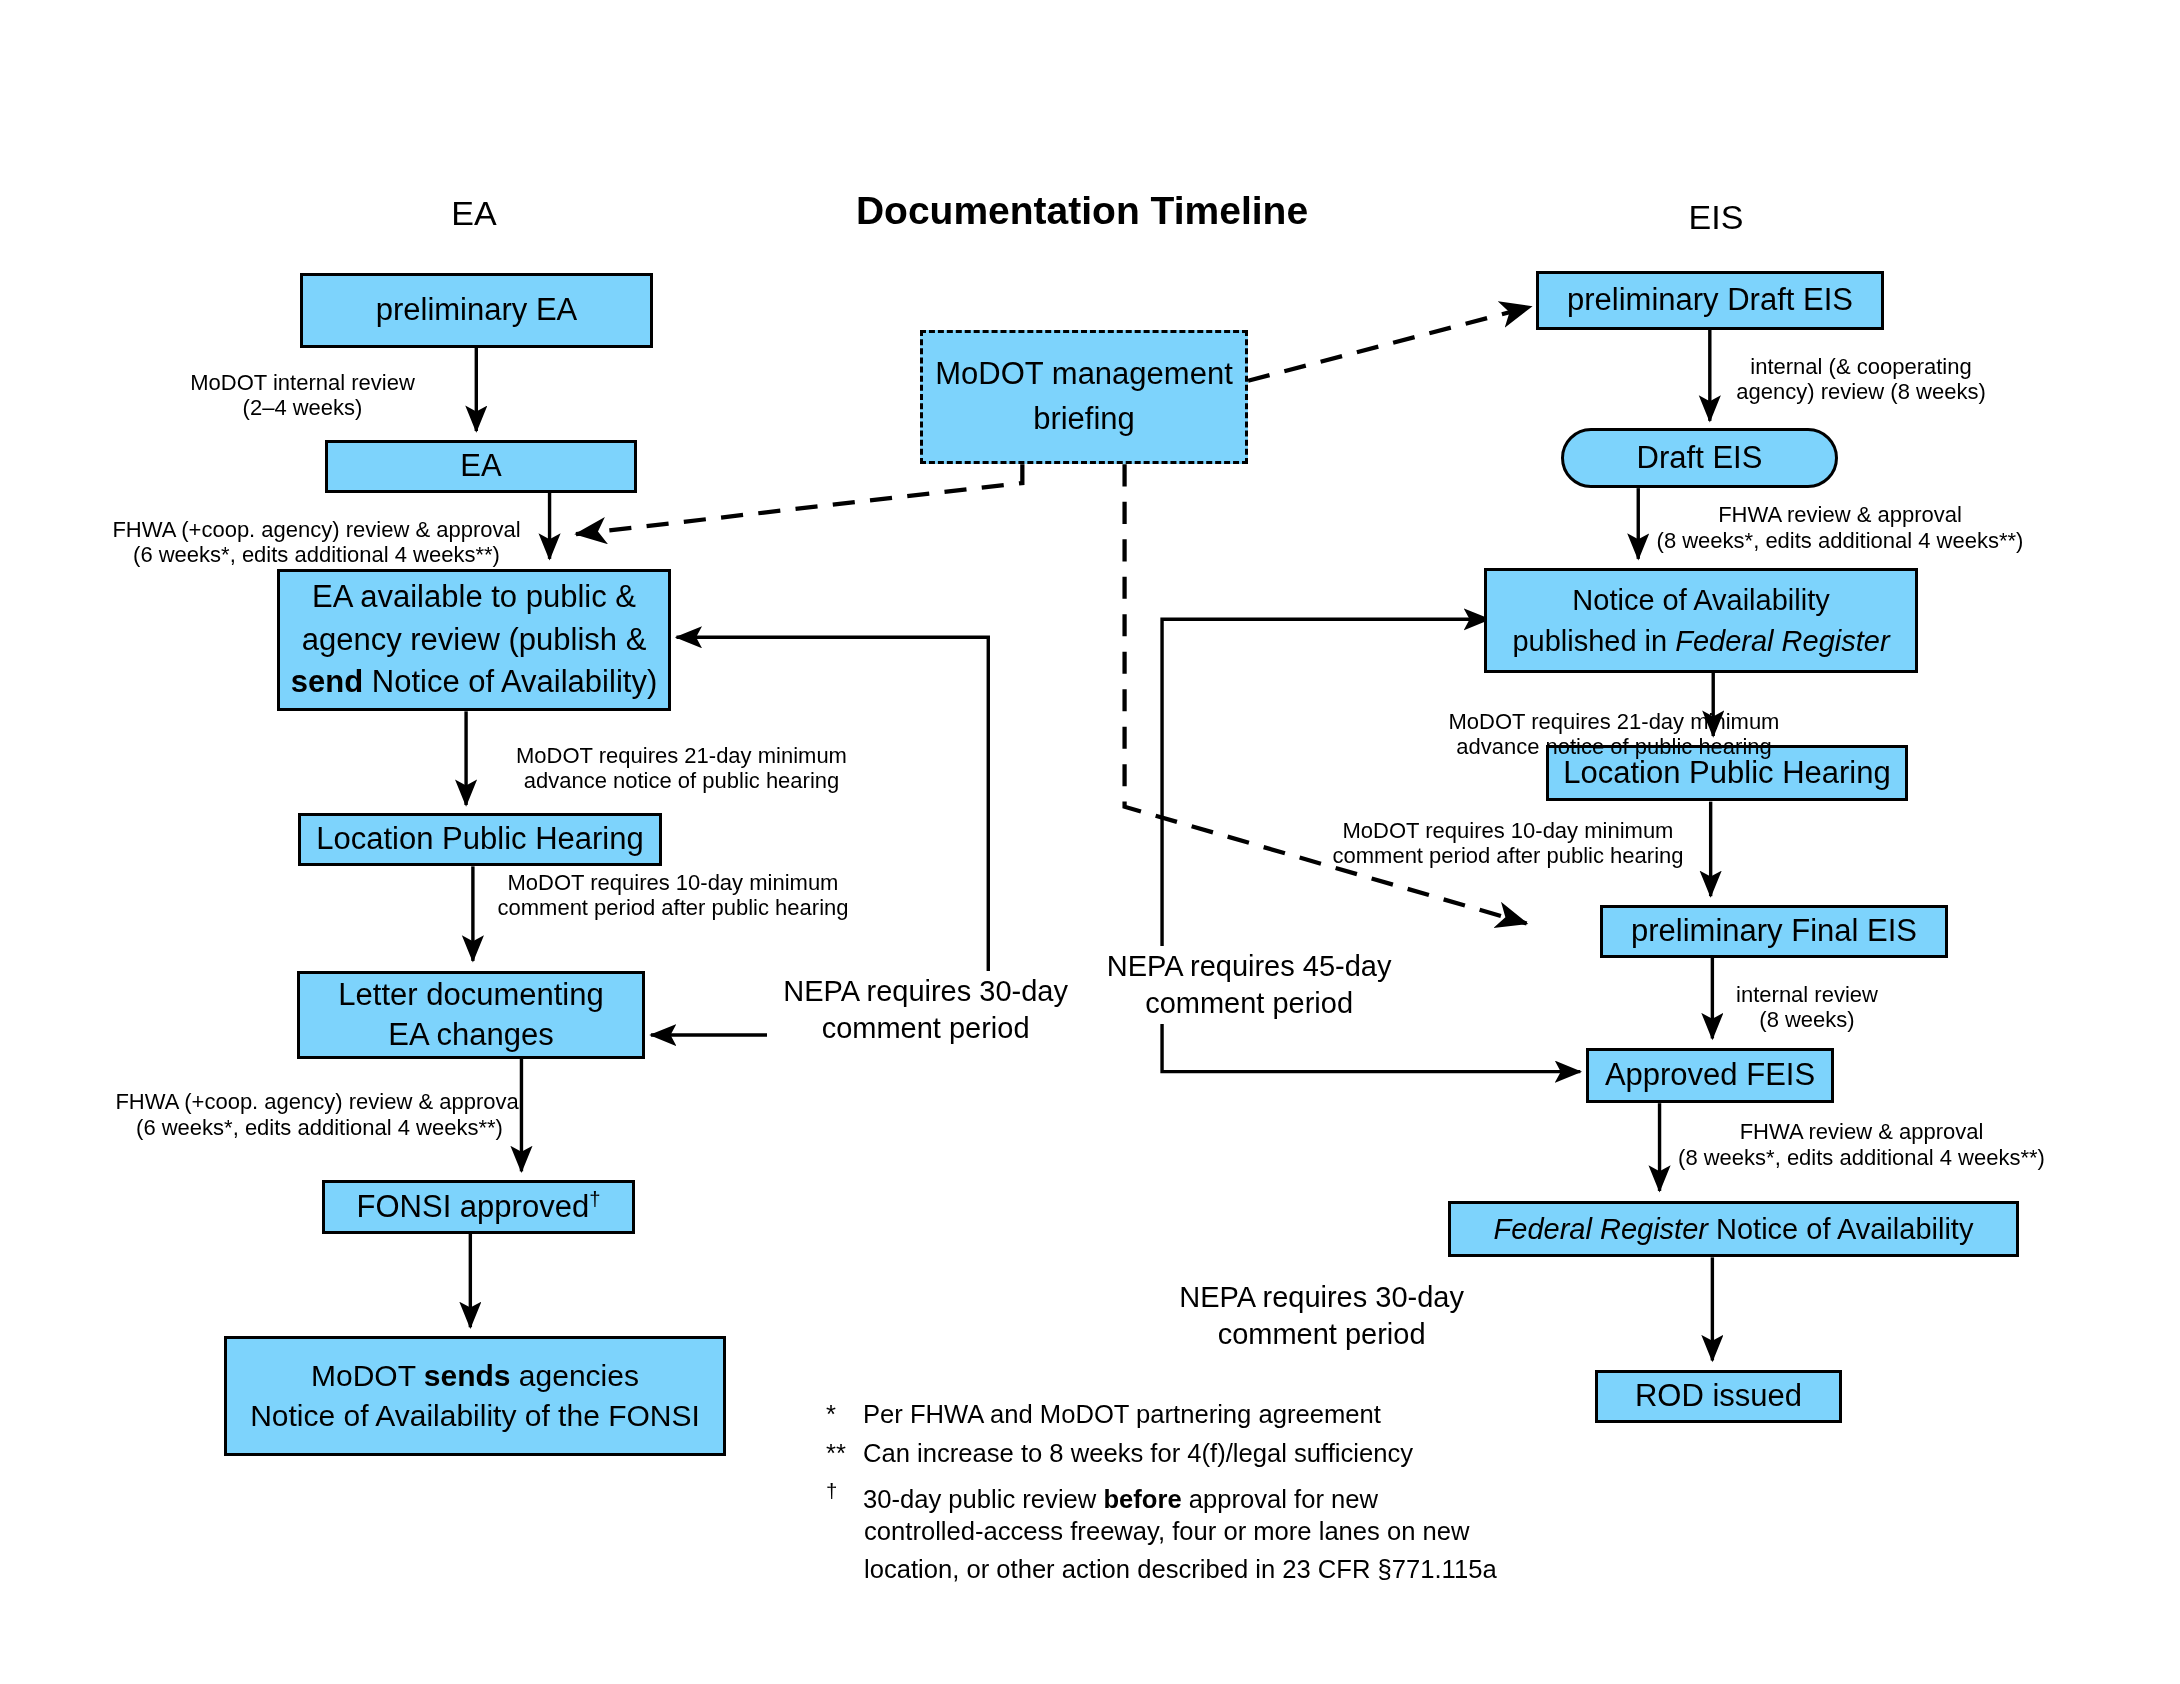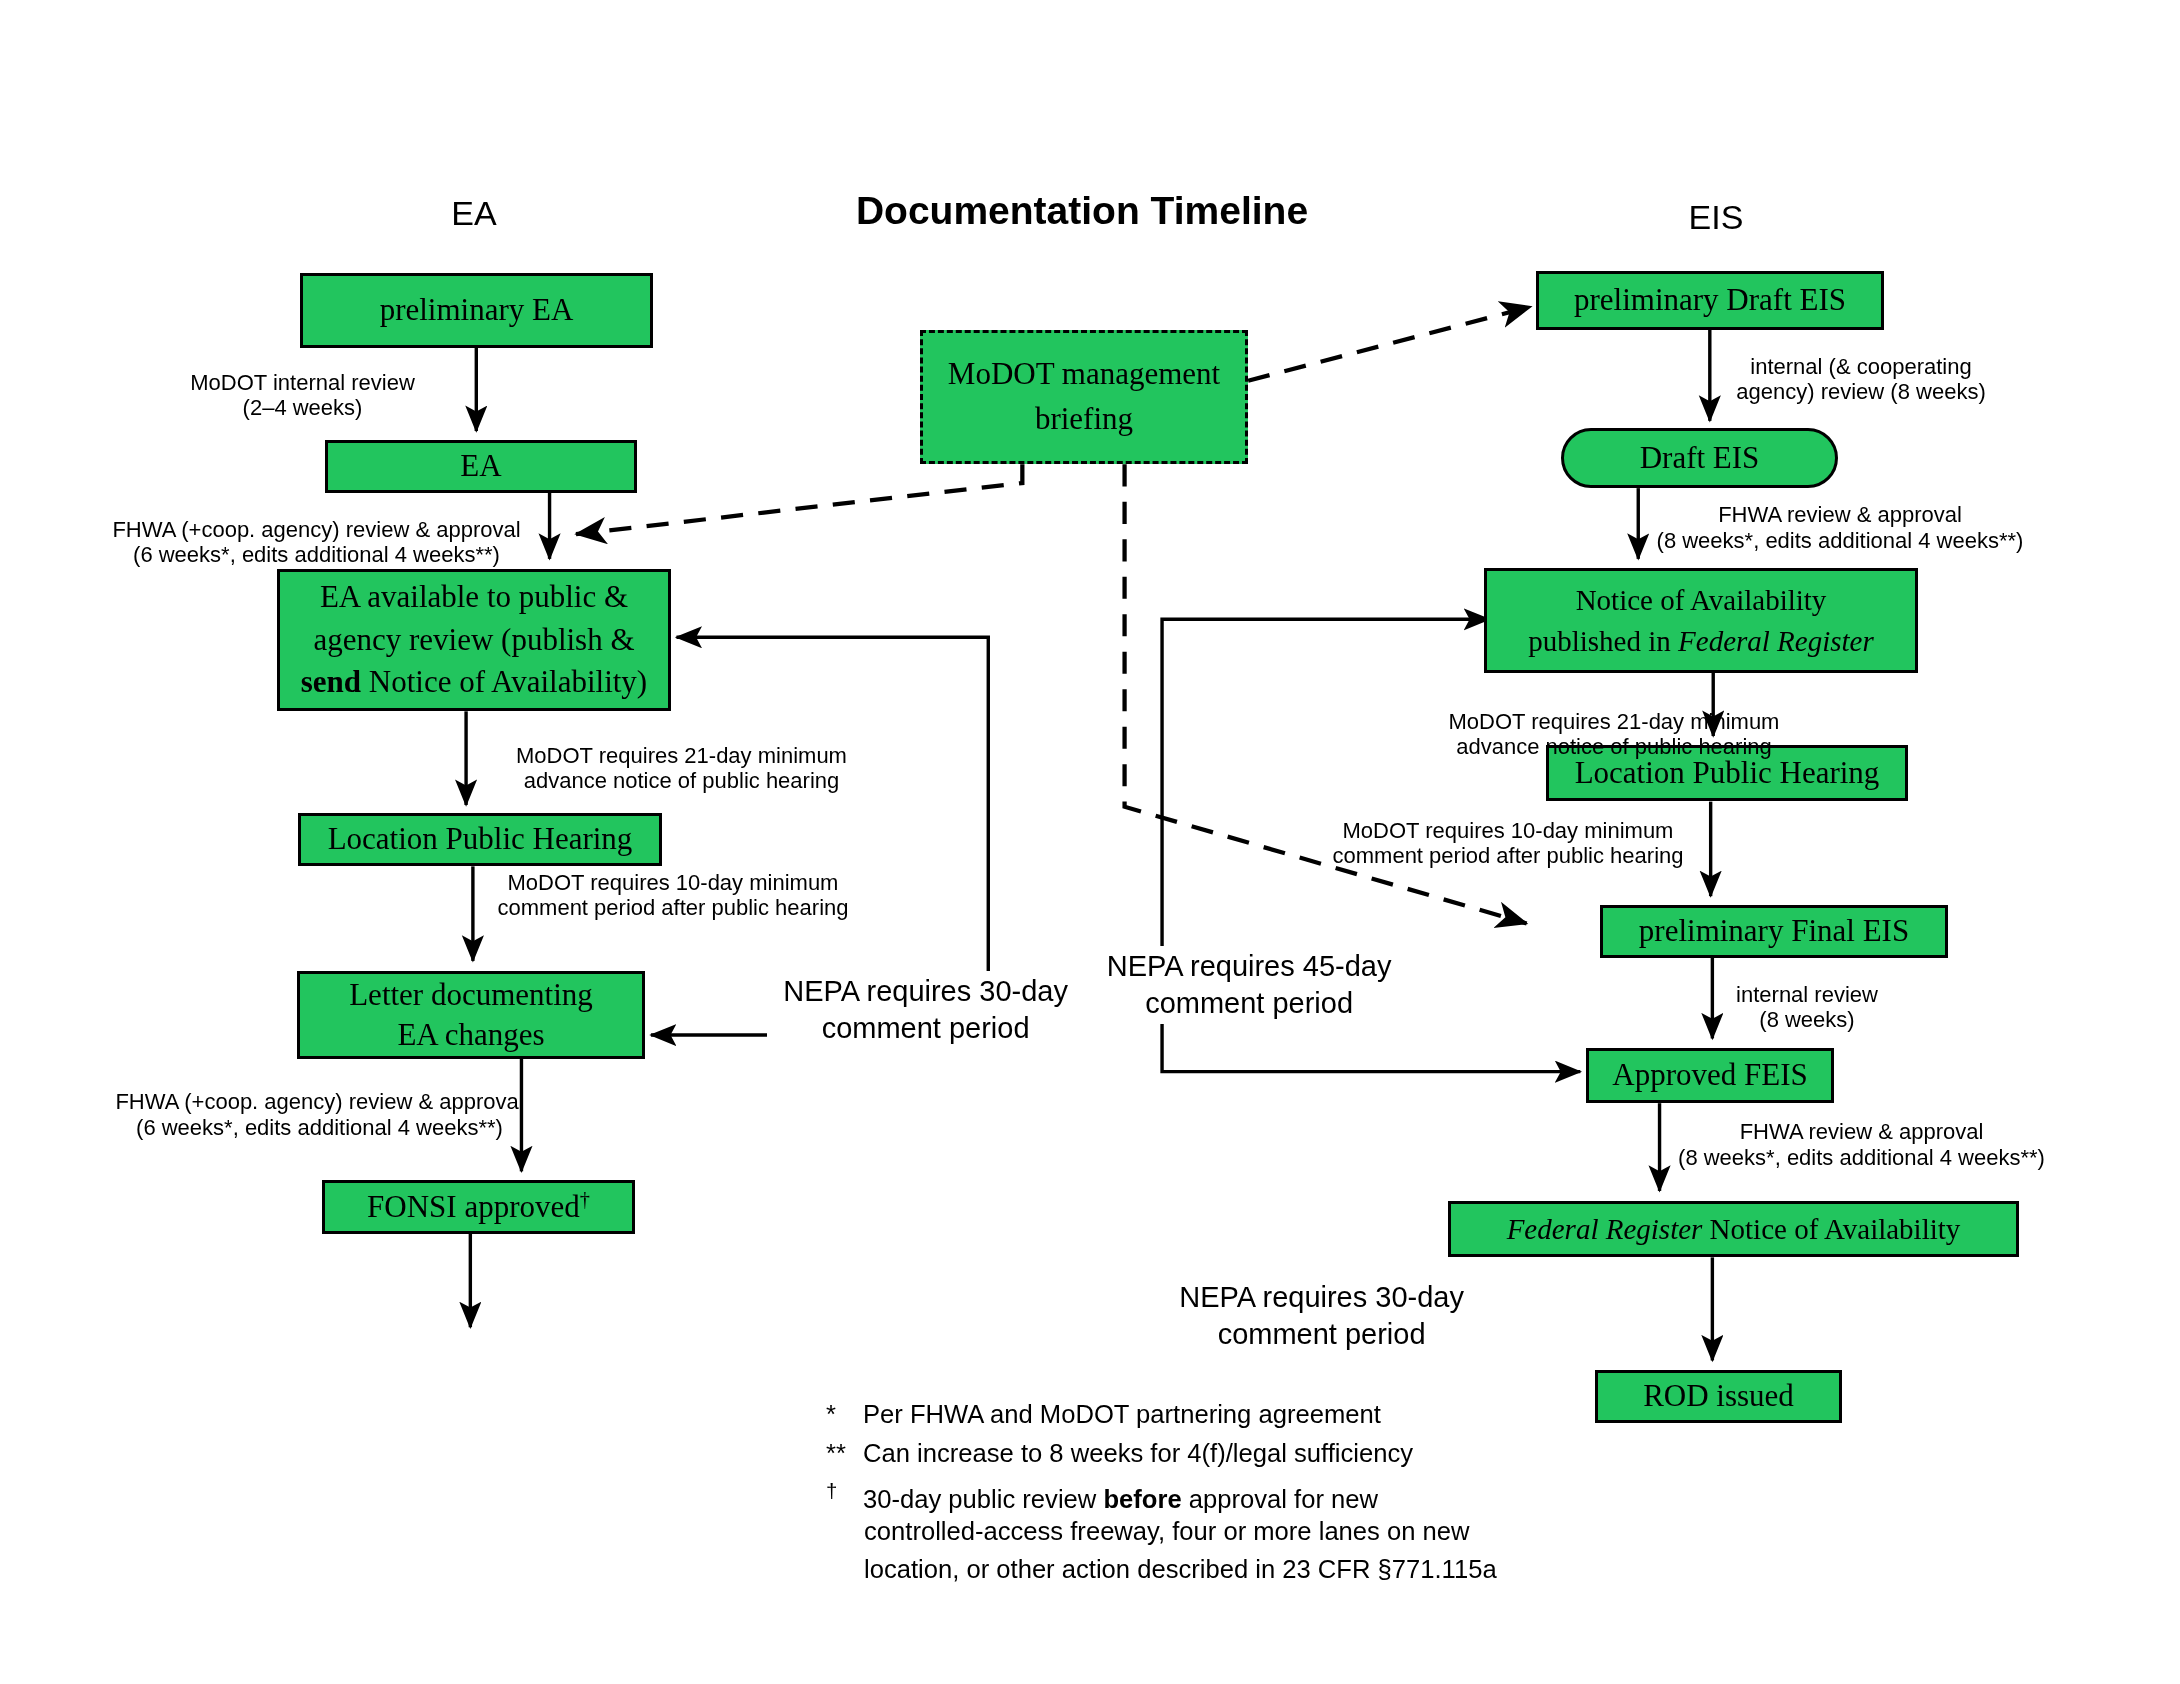--- a/index.html
+++ b/index.html
@@ -1,21 +1,21 @@
 <!DOCTYPE html>
 <html style="font-size:13.6px"><head>
 <meta charset="utf-8">
 <style>
   html,body{margin:0;padding:0;background:#ffffff;}
   #canvas{position:relative;width:2181px;height:1685px;background:#ffffff;
           font-family:"Liberation Sans", sans-serif;color:#000;overflow:hidden;padding-left:34px;}
   #wires{position:absolute;left:0;top:0;z-index:1;}
-  .box{position:absolute;box-sizing:border-box;border:3.4px solid #000;background:#22c55e;
+  .box{position:absolute;box-sizing:border-box;border:3.4px solid #000;background:#7dd3fc;
        display:flex;flex-direction:column;align-items:center;justify-content:center;
-       text-align:center;font-size:31px;line-height:1.38;z-index:2;white-space:nowrap;font-family:Liberation Serif, serif;}
+       text-align:center;font-size:31px;line-height:1.38;z-index:2;white-space:nowrap;}
   .box.dashed{border:3.4px dashed #000;}
   .lbl{position:absolute;font-size:22px;line-height:1.12;text-align:center;z-index:3;white-space:nowrap;}
   .nepa{position:absolute;font-size:29px;line-height:1.28;text-align:center;z-index:3;
         background:#fff;padding:1.7px 5.1px;white-space:nowrap;}
   .title{position:absolute;font-size:34px;text-align:center;z-index:3;white-space:nowrap;}
   .maintitle{position:absolute;font-size:39px;font-weight:bold;text-align:center;z-index:3;white-space:nowrap;}
   .fnote{position:absolute;font-size:25.6px;line-height:1.2;text-align:left;z-index:3;white-space:nowrap;}
   .fnote .mark{display:inline-block;width:37px;}
   .b{font-weight:bold;}
   .i{font-style:italic;}
@@ -87,20 +87,24 @@
 
   <div class="box" style="left:297px;top:971px;width:348px;height:88px;line-height:1.3;">
     <span>Letter documenting</span>
     <span>EA changes</span>
   </div>
 
   <div class="box" style="left:322px;top:1180px;width:313px;height:54px;text-align:right;">
     <span><span>FONSI approved</span><sup class="dag">†</sup></span>
   </div>
 
+  <div class="box" style="left:224px;top:1336px;width:502px;height:120px;font-size:30px;line-height:1.35;">
+    <span><span>MoDOT </span><span class="b">sends</span><span> agencies</span></span>
+    <span>Notice of Availability of the FONSI</span>
+  </div>
 
   <div class="box dashed" style="left:920px;top:330px;width:328px;height:134px;line-height:1.45;">
     <span>MoDOT management</span>
     <span>briefing</span>
   </div>
 
   <div class="box" style="left:1536px;top:271px;width:348px;height:59px;">
     <span>preliminary Draft EIS</span>
   </div>
 

